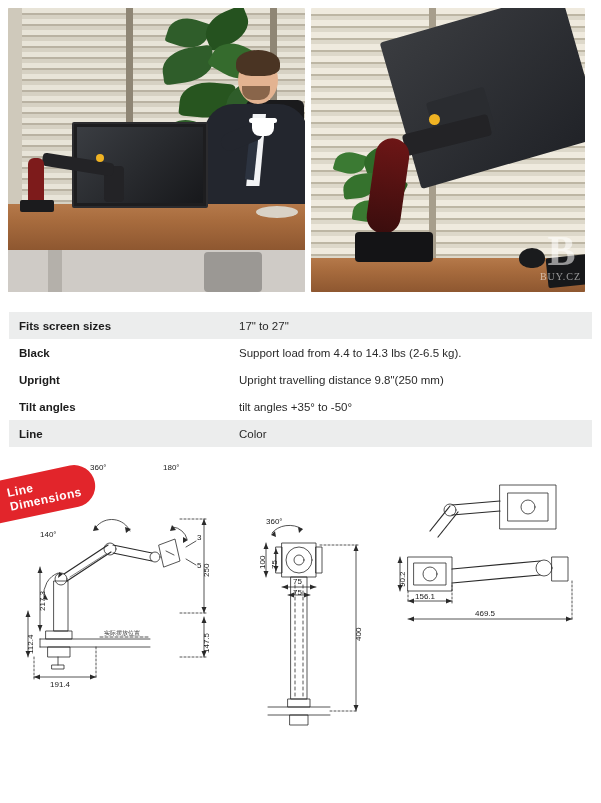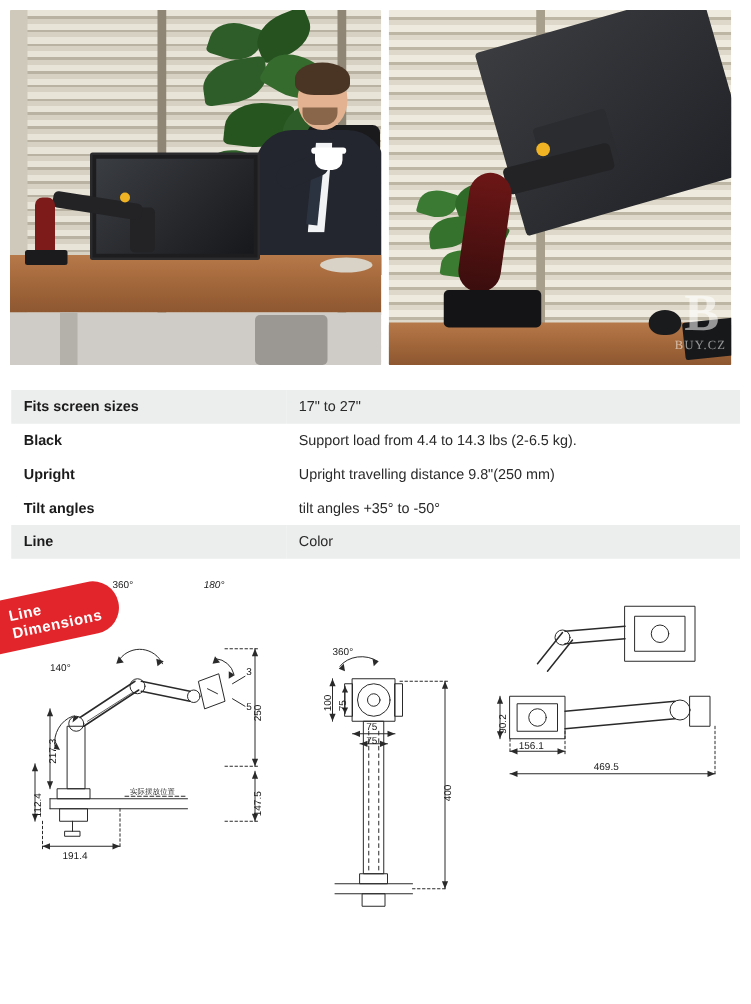--- a/index.html
+++ b/index.html
@@ -521,21 +521,21 @@
         <line x1="408" y1="130" x2="408" y2="142" stroke-dasharray="2,2"></line>
         <line x1="452" y1="124" x2="452" y2="142" stroke-dasharray="2,2"></line>
 
         <line x1="408" y1="158" x2="572" y2="158"></line>
         <path d="M408 158 l6 -2.5 v5 z" fill="#2a2a2a" stroke="none"></path>
         <path d="M572 158 l-6 -2.5 v5 z" fill="#2a2a2a" stroke="none"></path>
         <line x1="572" y1="120" x2="572" y2="160" stroke-dasharray="2,2"></line>
       </g>
     </svg>
 
-    <div class="dim-label" style="left:163px; top:2px;font-style:italic;">180°</div>
+    <div class="dim-label" style="left:163px; top:2px;">180°</div>
     <div class="dim-label" style="left:90px;  top:2px;">360°</div>
     <div class="dim-label" style="left:40px;  top:69px;">140°</div>
     <div class="dim-label rot" style="left:38px; top:150px;">217.3</div>
     <div class="dim-label rot" style="left:26px; top:193px;">112.4</div>
     <div class="dim-label" style="left:50px;  top:219px;">191.4</div>
     <div class="dim-label rot" style="left:202px; top:116px;">250</div>
     <div class="dim-label rot" style="left:202px; top:192px;">147.5</div>
     <div class="dim-label" style="left:197px; top:72px;">3</div>
     <div class="dim-label" style="left:197px; top:100px;">5</div>
     <div class="tiny-note" style="left:104px; top:168px;">实际摆放位置</div>

